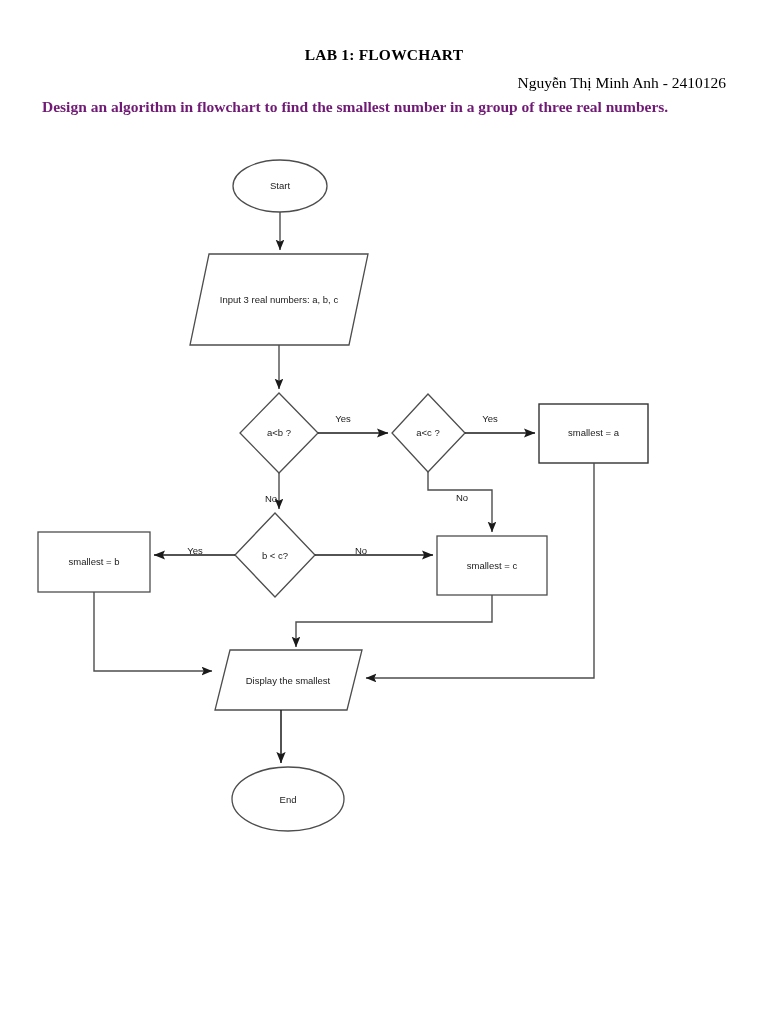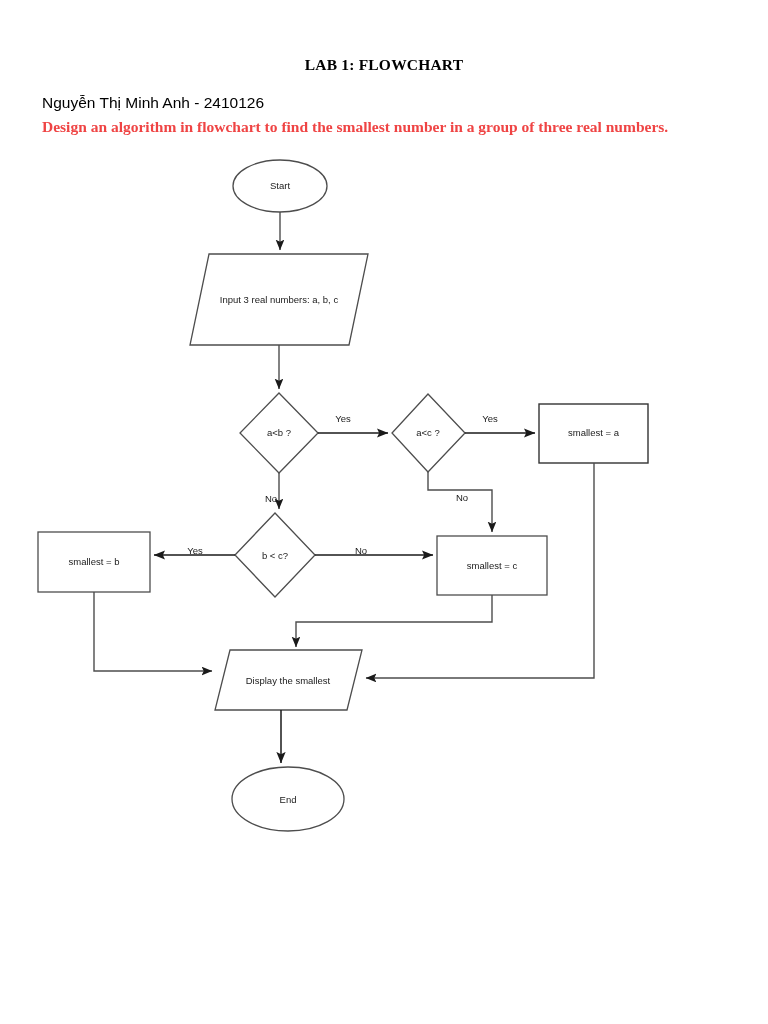--- a/index.html
+++ b/index.html
@@ -25,38 +25,39 @@
     top: 40px;
     width: 684px;
   }
   .doc-title {
     text-align: center;
     font-family: "Liberation Serif", serif;
     font-weight: bold;
     font-size: 15.5px;
     color: #000000;
     letter-spacing: 0.2px;
-    margin: 16px;
+    margin: 6px;
     padding: 0;
     line-height: 1.2;
   }
   .doc-author {
-    font-family: Liberation Sans, sans-serif;
+    font-family: Liberation Serif, serif;
     font-size: 15.5px;
     color: #000000;
     margin: 0;
     padding: 0;
     line-height: 1.5;
     margin-top: 6px;
+    text-align: right;
   }
   .doc-prompt {
     font-family: "Liberation Serif", serif;
     font-weight: bold;
     font-size: 15.5px;
-    color: #ef4444;
+    color: #701a75;
     margin: 0;
     padding: 0;
     line-height: 1.42;
     width: 670px;
     margin-top: 2px;
   }
   .flow-wrap {
     position: absolute;
     left: 0;
     top: 0;

